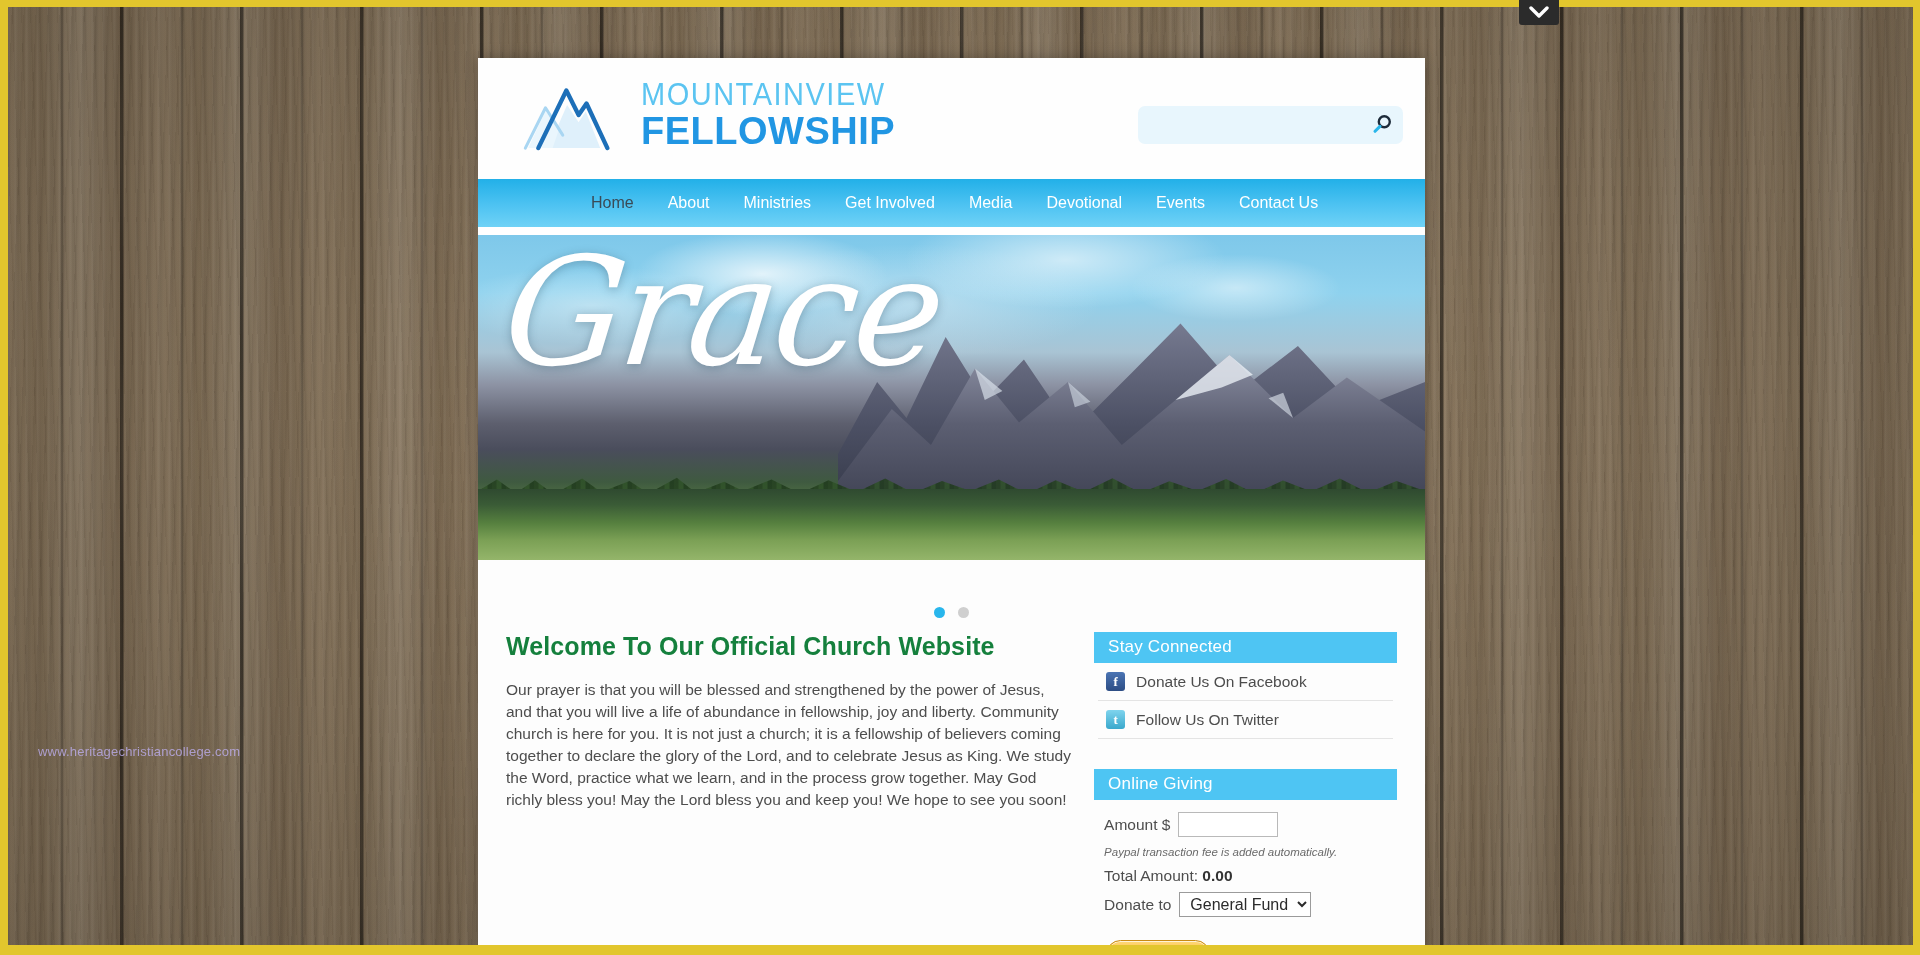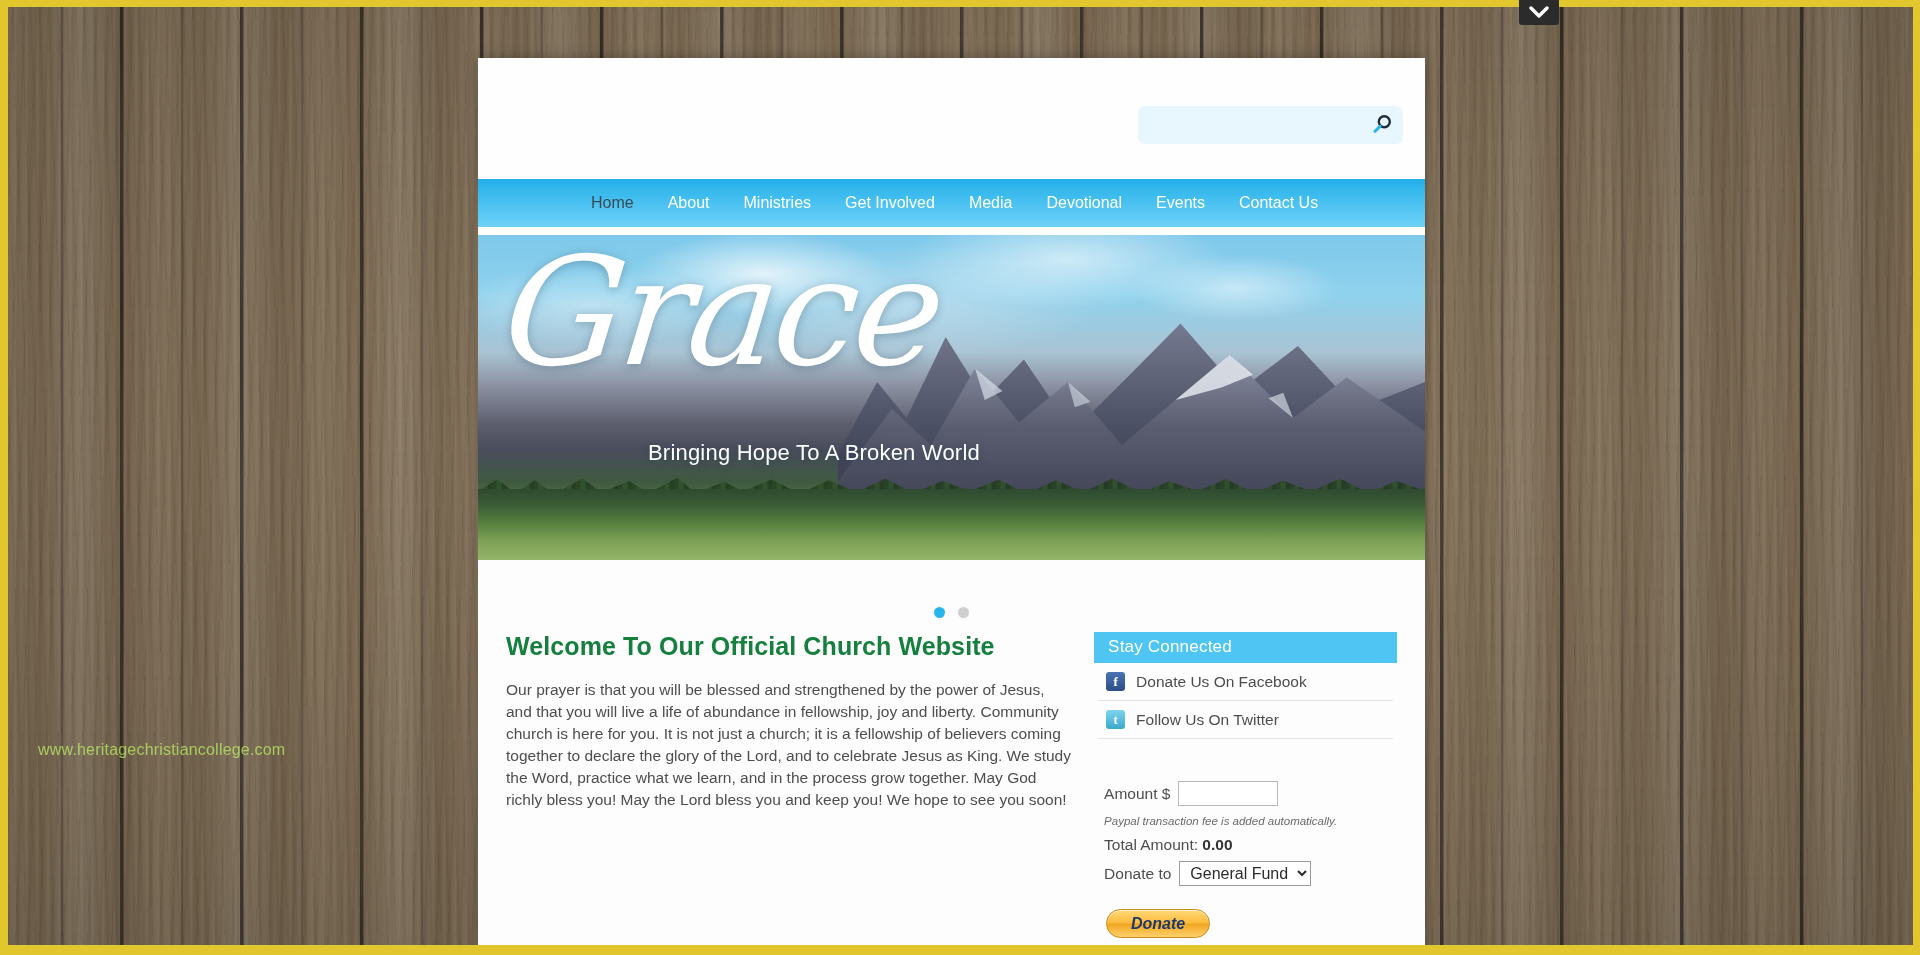--- a/index.html
+++ b/index.html
@@ -419,22 +419,22 @@
     font-family: "Liberation Sans", sans-serif;
     cursor: pointer;
     box-shadow: inset 0 1px 0 rgba(255,255,255,0.7);
   }
 
   
   #watermark {
     position: absolute;
     left: 38px;
     bottom: 196px;
-    font-size: 16px;
-    color: #bef264;
+    font-size: 13px;
+    color: #c4b5fd;
     opacity: 0.72;
     z-index: 30;
     letter-spacing: 0.2px;
     pointer-events: none;
     margin-top: 19px;
   }
 </style>
 </head>
 <body>
 
@@ -453,20 +453,35 @@
     <path d="M2 2 L10 10 L18 2" stroke="#ffffff" stroke-width="3.4" fill="none" stroke-linecap="round" stroke-linejoin="round"></path>
   </svg>
 </div>
 
 <div id="watermark">www.heritagechristiancollege.com</div>
 
 <div id="site-container">
 
   <header id="site-header">
 
+    <div id="logo-block">
+      <svg id="logo-mark" viewBox="0 0 150 100">
+
+        <path d="M38 96 L64 36 L80 60 L90 45 L110 96 Z" fill="#dff0fb"></path>
+        <path d="M10 96 L34 44 L52 72 L44 96 Z" fill="#eaf6fd"></path>
+
+        <path d="M6 96 L34 40 L58 78" stroke="#a9d6f2" stroke-width="4.2" fill="none" stroke-linejoin="round" stroke-linecap="round"></path>
+
+        <path d="M24 96 L63 16 L80 50 L91 34 L120 96" stroke="#1d6fb8" stroke-width="6" fill="none" stroke-linejoin="round" stroke-linecap="round"></path>
+      </svg>
+      <div id="logo-text">
+        <span id="logo-line-top">MOUNTAINVIEW</span>
+        <span id="logo-line-bottom">FELLOWSHIP</span>
+      </div>
+    </div>
 
     <div id="search-box">
       <input id="search-input" type="text" placeholder="" style="">
       <button id="search-submit">
         <svg width="22" height="22" viewBox="0 0 24 24" aria-hidden="true">
           <circle cx="14.5" cy="8.5" r="6" stroke="#1d2b3a" stroke-width="2.6" fill="none"></circle>
           <path d="M9.8 13.4 L4.4 18.8" stroke="#2bb6ea" stroke-width="3.4" stroke-linecap="round"></path>
         </svg>
       </button>
     </div>
@@ -511,21 +526,20 @@
           <path d="M235 120 L258 142 L242 148 Z" fill="#dde5ee" opacity="0.55"></path>
         </svg>
       </div>
       <div id="hero-treeline"></div>
       <div id="hero-meadow"></div>
     </div>
 
     <div id="hero-caption">
       <div id="hero-title">Grace</div>
     </div>
-    <div id="hero-subtitle">Bringing Hope To A Broken World</div>
   </section>
 
   <div style="position:relative;height:32px;">
     <div id="slider-dots">
       <span class="slider-dot is-active"></span>
       <span class="slider-dot"></span>
     </div>
   </div>
 
   <div id="content-area">
@@ -545,20 +559,21 @@
             <span class="social-label">Donate Us On Facebook</span>
           </li>
           <li class="social-row">
             <span class="social-icon twitter">t</span>
             <span class="social-label">Follow Us On Twitter</span>
           </li>
         </ul>
       </section>
 
       <section class="widget">
+        <div class="widget-heading">Online Giving</div>
 
         <div id="giving-form">
           <div class="form-row">
             <label class="form-label">Amount $</label>
             <input id="amount-input" type="text" value="" style="">
           </div>
 
           <div id="paypal-note">Paypal transaction fee is added automatically.</div>
 
           <div id="total-amount-row">

